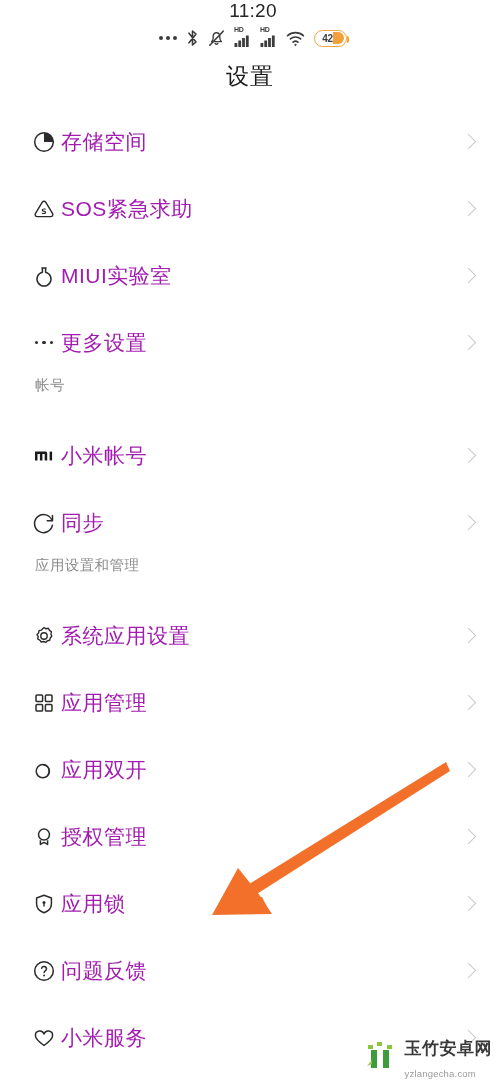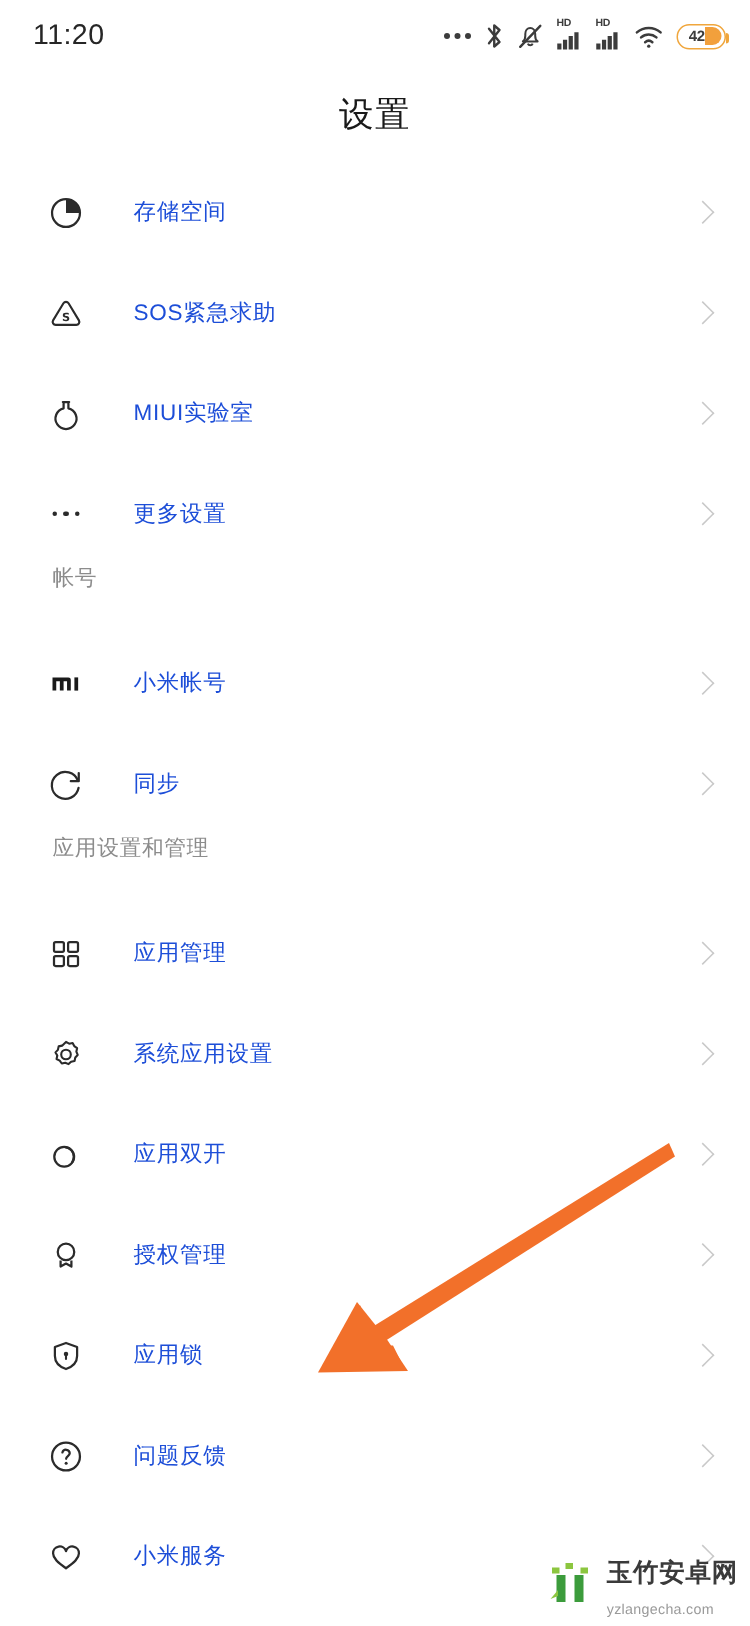--- a/index.html
+++ b/index.html
@@ -9,20 +9,21 @@
     font-family:"Liberation Sans","DejaVu Sans",sans-serif;
     overflow:hidden;
   }
   #screen { position:relative; width:500px; height:1084px; background:#fff; }
 
   
   .statusbar{
     position:relative; height:48px; width:100%;
     display:flex; align-items:center; justify-content:space-between;
     padding:0 16px 0 22px;
+    flex-direction:column;
   }
   .clock{ font-size:19px; color:#262626; letter-spacing:.3px; }
   .status-icons{ display:flex; align-items:center; gap:9px; }
   .si{ display:flex; align-items:center; justify-content:center; color:#3c3c3c; }
   .dots{ display:flex; gap:3px; align-items:center; }
   .dots i{ width:4px; height:4px; border-radius:50%; background:#3c3c3c; display:block; }
   .battery{
     width:33px; height:17px; border:1.6px solid #f0a63c; border-radius:9px;
     display:flex; align-items:center; position:relative; padding:0 2px;
     justify-content:center;
@@ -58,21 +59,21 @@
   .row{
     position:relative; display:flex; align-items:center;
     height:67px; padding:0 22px 0 27px; background:#fff;
   }
   .row .ico{
     width:34px; min-width:34px; height:34px;
     display:flex; align-items:center; justify-content:center;
     color:#2b2b2b;
   }
   .row .label{
-    margin-left:28px; font-size:15px; color:#1d4ed8; letter-spacing:.5px;
+    font-size:21px; color:#a21caf; letter-spacing:.5px;
     flex:1; white-space:nowrap;
   }
   .chev{
     width:11px; height:11px; border-right:1.8px solid #c9c9c9;
     border-top:1.8px solid #c9c9c9; transform:rotate(45deg);
     margin-right:4px;
   }
   .section{
     height:46px; display:flex; padding:0 0 6px 35px;
   }
@@ -237,38 +238,38 @@
       <span class="chev"></span>
     </div>
 
     <div class="section">
       <span>应用设置和管理</span>
     </div>
 
     <div class="row">
       <span class="ico">
         <svg width="26" height="26" viewBox="0 0 26 26">
+          <path d="M13 4.6 l2.1 1.2 2.3-.5 1.1 2.1 1.9 1.4-.5 2.3.9 2.2-1.6 1.7-.5 2.3-2.3.5-1.7 1.6-2.2-.9-2.3.5-1.4-1.9-2.1-1.1.5-2.3-1.2-2.1 1.6-1.7.5-2.3 2.3-.5z" stroke="#2b2b2b" stroke-width="1.4" fill="none" stroke-linejoin="round"></path>
+          <circle cx="13" cy="13" r="3.2" stroke="#2b2b2b" stroke-width="1.4" fill="none"></circle>
+        </svg>
+      </span>
+      <span class="label">系统应用设置</span>
+      <span class="chev"></span>
+    </div>
+
+    <div class="row">
+      <span class="ico">
+        <svg width="26" height="26" viewBox="0 0 26 26">
           <rect x="5" y="5" width="6.6" height="6.6" rx="1.1" stroke="#2b2b2b" stroke-width="1.5" fill="none"></rect>
           <rect x="14.4" y="5" width="6.6" height="6.6" rx="1.1" stroke="#2b2b2b" stroke-width="1.5" fill="none"></rect>
           <rect x="5" y="14.4" width="6.6" height="6.6" rx="1.1" stroke="#2b2b2b" stroke-width="1.5" fill="none"></rect>
           <rect x="14.4" y="14.4" width="6.6" height="6.6" rx="1.1" stroke="#2b2b2b" stroke-width="1.5" fill="none"></rect>
         </svg>
       </span>
       <span class="label">应用管理</span>
-      <span class="chev"></span>
-    </div>
-
-    <div class="row">
-      <span class="ico">
-        <svg width="26" height="26" viewBox="0 0 26 26">
-          <path d="M13 4.6 l2.1 1.2 2.3-.5 1.1 2.1 1.9 1.4-.5 2.3.9 2.2-1.6 1.7-.5 2.3-2.3.5-1.7 1.6-2.2-.9-2.3.5-1.4-1.9-2.1-1.1.5-2.3-1.2-2.1 1.6-1.7.5-2.3 2.3-.5z" stroke="#2b2b2b" stroke-width="1.4" fill="none" stroke-linejoin="round"></path>
-          <circle cx="13" cy="13" r="3.2" stroke="#2b2b2b" stroke-width="1.4" fill="none"></circle>
-        </svg>
-      </span>
-      <span class="label">系统应用设置</span>
       <span class="chev"></span>
     </div>
 
     <div class="row">
       <span class="ico">
         <svg width="26" height="26" viewBox="0 0 26 26">
           <circle cx="11.8" cy="14.2" r="6.6" stroke="#2b2b2b" stroke-width="1.5" fill="none"></circle>
           <path d="M12.6 7.7 a6.6 6.6 0 0 1 5.6 6.5 a6.6 6.6 0 0 1-1 3.5" stroke="#2b2b2b" stroke-width="1.5" fill="none" stroke-linecap="round"></path>
         </svg>
       </span>

